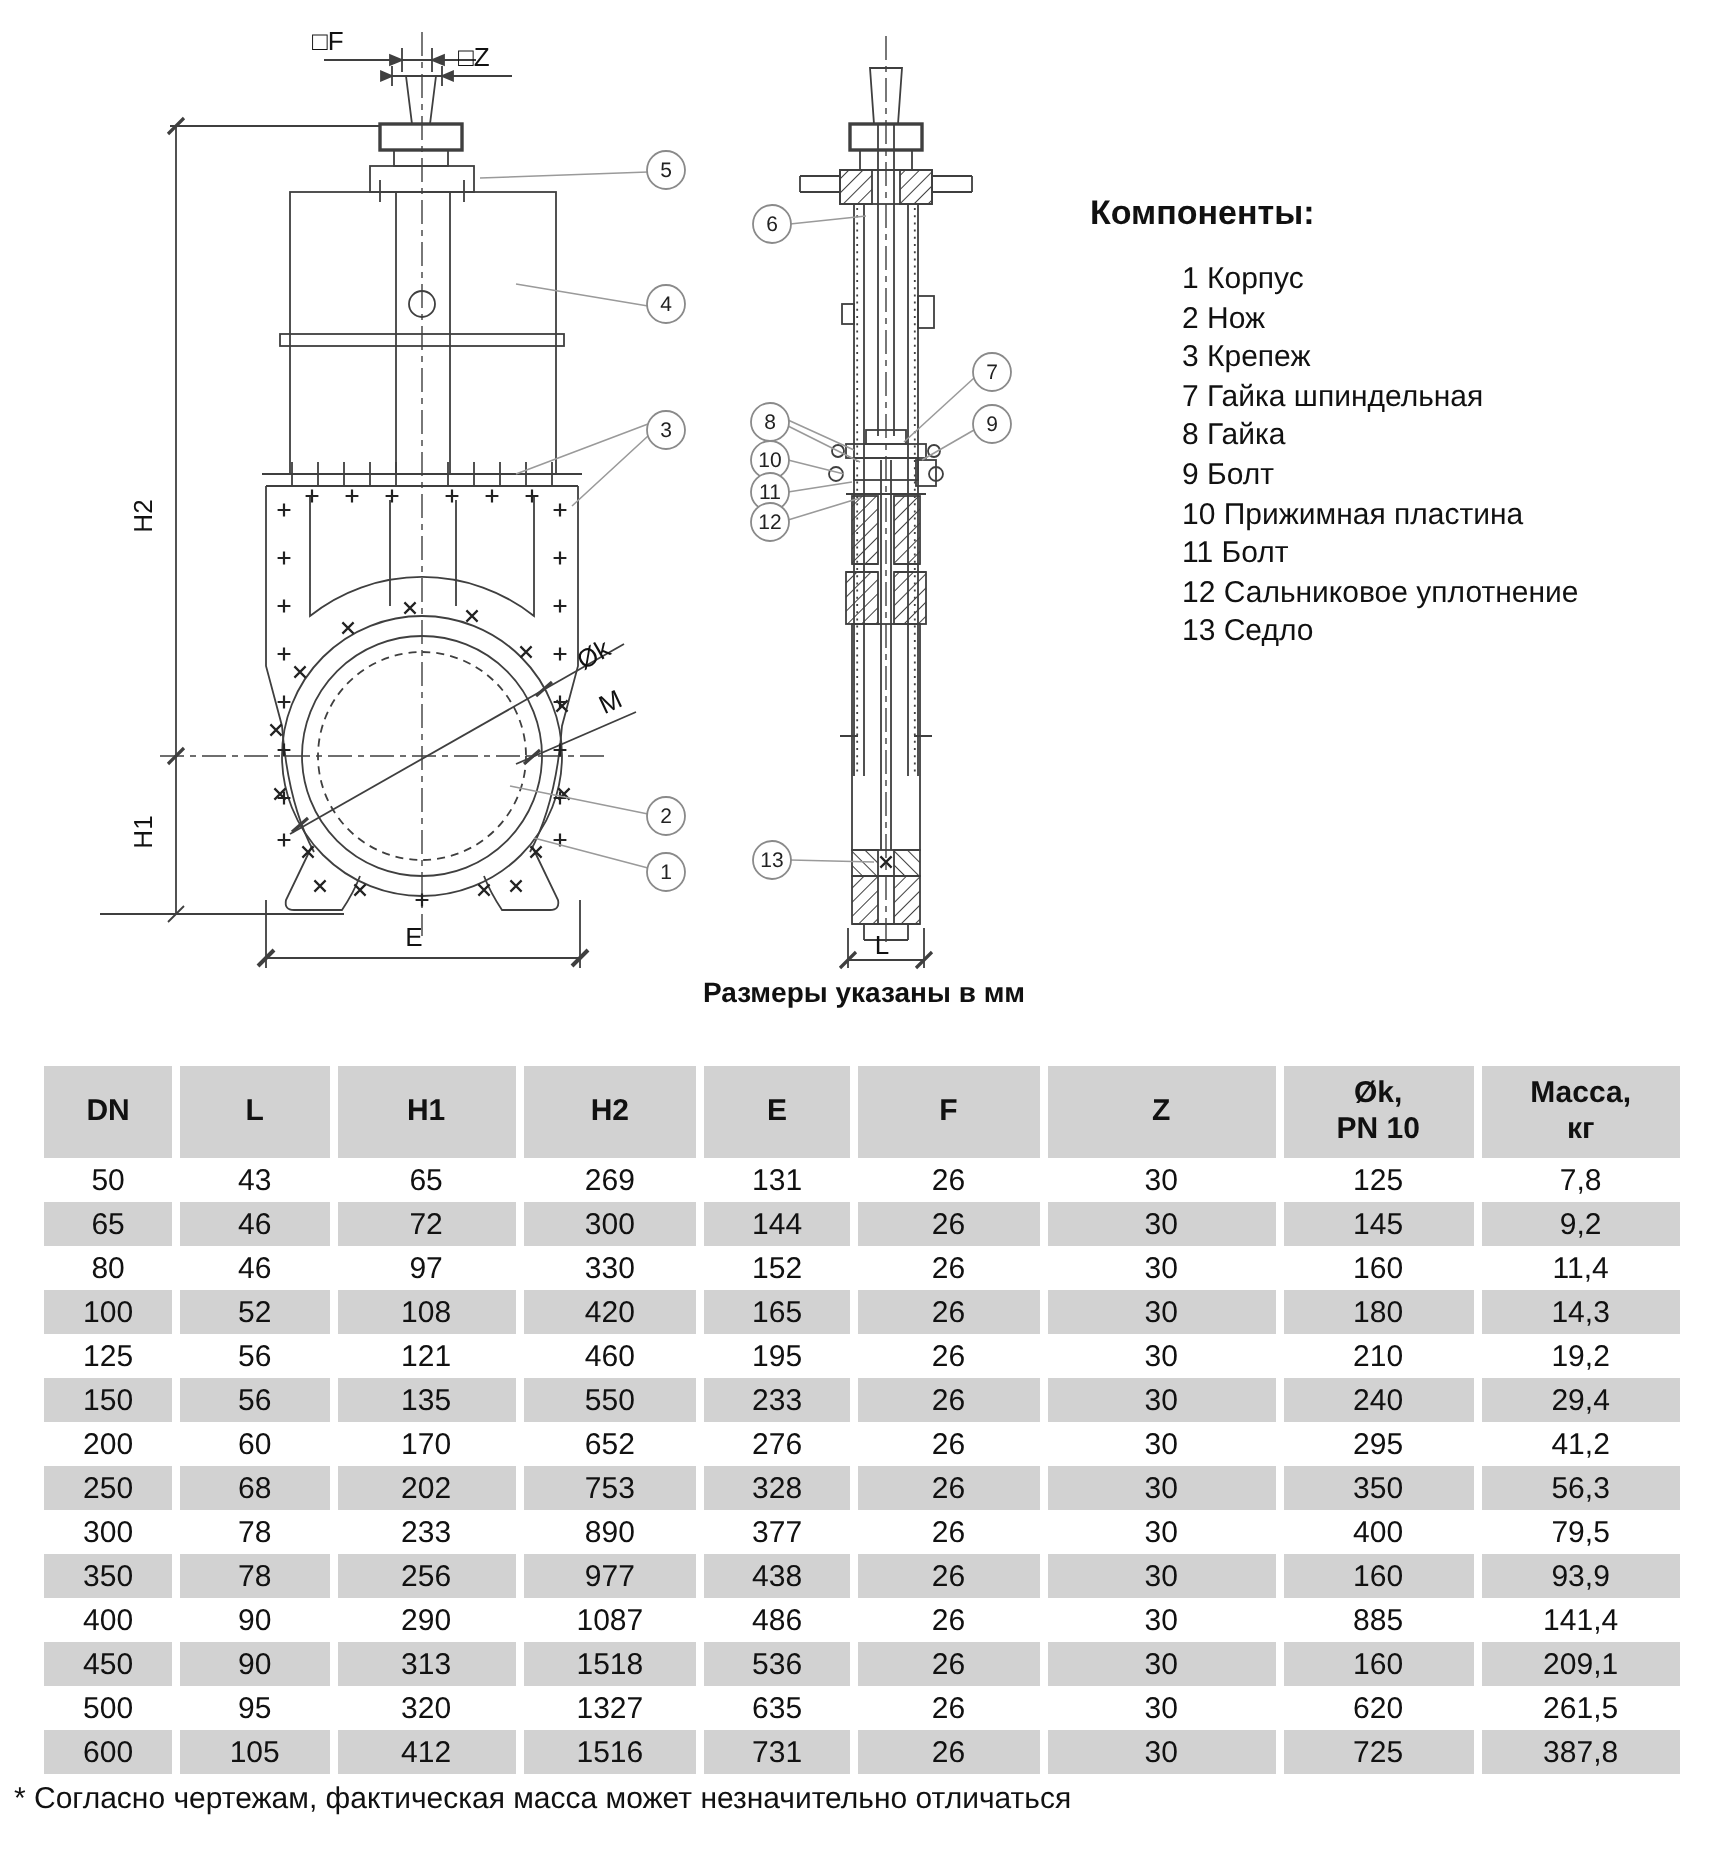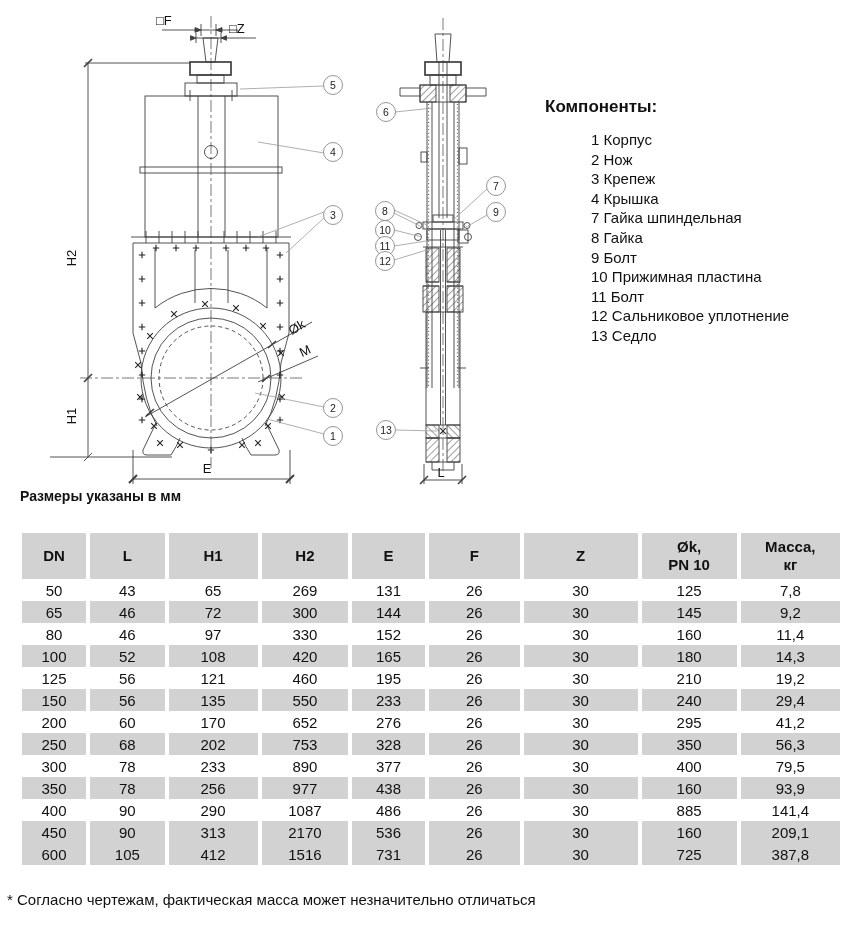--- a/index.html
+++ b/index.html
@@ -8,21 +8,21 @@
   .drawing-svg{position:absolute;left:0;top:0;}
   .cl{stroke-dasharray:12 3 3 3;stroke-width:0.7;}
   .dot{stroke-dasharray:1 2.6;stroke-width:0.9;}
   .dimtxt{font:13px "Liberation Sans",sans-serif;fill:#111;stroke:none;}
   .calltxt{font:10.5px "Liberation Sans",sans-serif;fill:#222;stroke:none;text-anchor:middle;}
   .leader{stroke:#9a9a9a;stroke-width:0.8;fill:none;}
   .callc{fill:#fff;stroke:#8a8a8a;stroke-width:0.9;}
   .components{position:absolute;left:545px;top:97px;width:300px;}
   .comp-title{font-size:17px;font-weight:bold;margin:0 0 13px 0;}
   .comp-item{font-size:15px;line-height:19.6px;margin-left:46px;}
-  .units-note{position:absolute;left:20px;top:488px;width:824px;text-align:left;
+  .units-note{position:absolute;left:20px;top:488px;width:824px;text-align:center;
               font-size:14px;font-weight:bold;}
   table.dims{position:absolute;left:18px;top:533px;width:826px;
              border-collapse:separate;border-spacing:4px 0;table-layout:fixed;}
   table.dims th{background:#d2d2d2;font-size:15px;font-weight:bold;height:44px;
                 text-align:center;vertical-align:middle;white-space:pre-line;line-height:18px;}
   table.dims td{font-size:15px;height:22px;text-align:center;vertical-align:middle;padding:0;}
   table.dims tr.shade td{background:#d2d2d2;}
   col.c1{width:62px}col.c2{width:72px}col.c3{width:86px}col.c4{width:84px}col.c5{width:70px}
   col.c6{width:88px}col.c7{width:110px}col.c8{width:92px}col.c9{width:96px}
   .footnote{position:absolute;left:7px;top:891px;font-size:15px;}
@@ -247,21 +247,20 @@
       <text class="calltxt" x="386" y="433.5">13</text>
     </g>
   </svg>
 
   <div class="components">
     <p class="comp-title">Компоненты:</p>
     <div>
         <div class="comp-item">1 Корпус</div>
         <div class="comp-item">2 Нож</div>
         <div class="comp-item">3 Крепеж</div>
-        <div class="comp-item">4 Крышка</div>
         <div class="comp-item">7 Гайка шпиндельная</div>
         <div class="comp-item">8 Гайка</div>
         <div class="comp-item">9 Болт</div>
         <div class="comp-item">10 Прижимная пластина</div>
         <div class="comp-item">11 Болт</div>
         <div class="comp-item">12 Сальниковое уплотнение</div>
         <div class="comp-item">13 Седло</div>
       </div>
   </div>
 
@@ -413,26 +412,37 @@
           <td>486</td>
           <td>26</td>
           <td>30</td>
           <td>885</td>
           <td>141,4</td>
         </tr>
         <tr class="shade">
           <td>450</td>
           <td>90</td>
           <td>313</td>
-          <td>2170</td>
+          <td>1518</td>
           <td>536</td>
           <td>26</td>
           <td>30</td>
           <td>160</td>
           <td>209,1</td>
+        </tr>
+        <tr>
+          <td>500</td>
+          <td>95</td>
+          <td>320</td>
+          <td>1327</td>
+          <td>635</td>
+          <td>26</td>
+          <td>30</td>
+          <td>620</td>
+          <td>261,5</td>
         </tr>
         <tr class="shade">
           <td>600</td>
           <td>105</td>
           <td>412</td>
           <td>1516</td>
           <td>731</td>
           <td>26</td>
           <td>30</td>
           <td>725</td>

